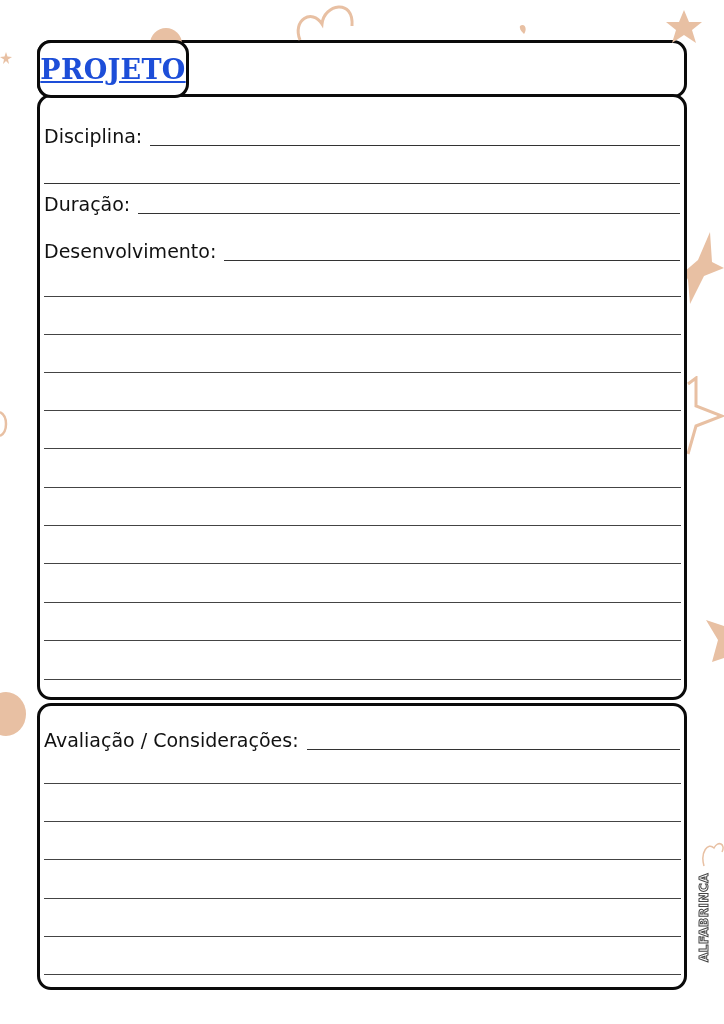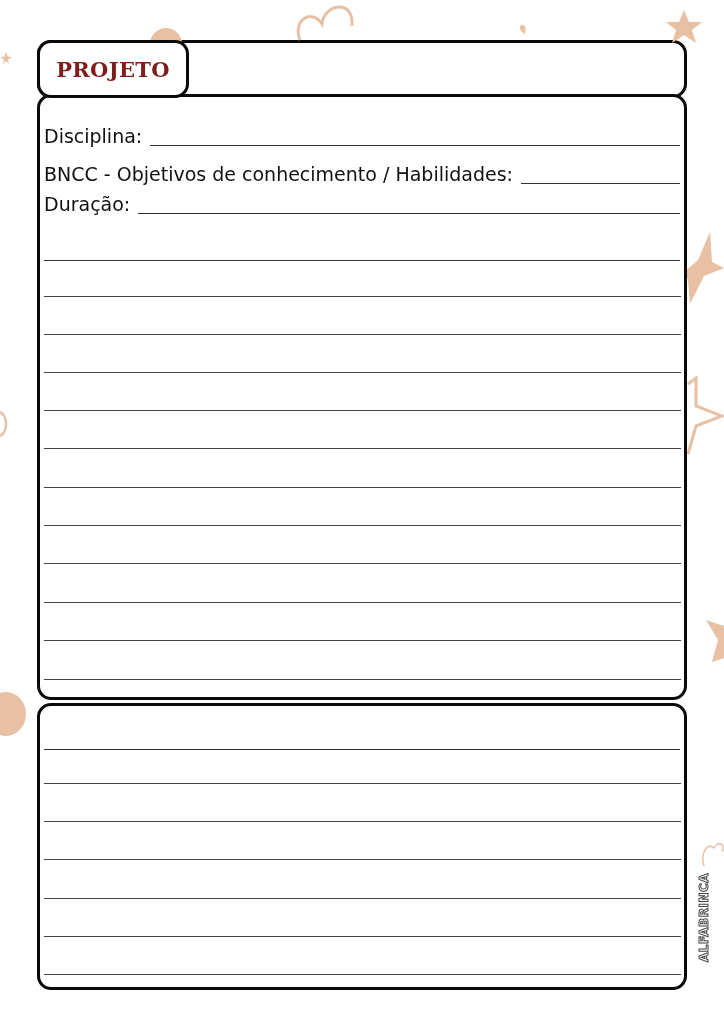--- a/index.html
+++ b/index.html
@@ -4,21 +4,21 @@
 <style>
   html, body { margin: 0; padding: 0; }
   body { width: 724px; height: 1024px; background: #ffffff; position: relative; overflow: hidden;
          font-family: "DejaVu Sans", sans-serif; color: #111; }
   .deco { position: absolute; }
   .box { position: absolute; border: 3px solid #0a0a0a; border-radius: 14px; background: #fff; box-sizing: border-box; }
   .header-box { left: 37px; top: 40px; width: 650px; height: 58px; }
   .title-tab { position: absolute; left: 37px; top: 40px; width: 152px; height: 58px; border: 3px solid #0a0a0a;
                border-radius: 14px; background: #fff; box-sizing: border-box; display: flex; align-items: center;
                justify-content: center; z-index: 3; }
-  .title-tab span { font-family: "DejaVu Serif", serif; font-weight: bold; font-size: 21px; letter-spacing: 0.3px; color: #7f1d1d; }
+  .title-tab span { font-family: "DejaVu Serif", serif; font-weight: bold; font-size: 27px; letter-spacing: 0.3px; color: #1d4ed8; text-decoration: underline; }
   .main-box { left: 37px; top: 94px; width: 650px; height: 606px; z-index: 2; }
   .eval-box { left: 37px; top: 703px; width: 650px; height: 287px; z-index: 2; }
   .field { position: absolute; left: 44px; right: 44px; height: 24px; display: flex; align-items: flex-end; z-index: 4;
            font-size: 19px; white-space: nowrap; }
   .field .label { padding-right: 8px; line-height: 20px; }
   .field .fill { flex: 1; border-bottom: 1.5px solid #333; height: 20px; }
   .rule { position: absolute; left: 44px; width: 637px; height: 0; border-top: 1.5px solid #444; z-index: 4; }
   .brand { position: absolute; left: 697px; top: 962px; transform: rotate(-90deg); transform-origin: 0 0;
            font-family: "DejaVu Sans", sans-serif; font-weight: bold; font-size: 12px; color: #fff; letter-spacing: 0.5px;
            -webkit-text-stroke: 1px #444; z-index: 5; }
@@ -65,46 +65,47 @@
   <span>PROJETO</span>
 </div>
 
 <div class="box main-box"></div>
 
 <div class="field" style="top:122px">
   <span class="label">Disciplina:</span>
   <span class="fill"></span>
 </div>
 <div class="field" style="top:160px">
-  <span class="label">BNCC - Objetivos de conhecimento / Habilidades:</span>
   <span class="fill"></span>
 </div>
 <div class="field" style="top:190px">
   <span class="label">Duração:</span>
   <span class="fill"></span>
 </div>
 <div class="field" style="top:237px">
+  <span class="label">Desenvolvimento:</span>
   <span class="fill"></span>
 </div>
 
 <div class="rule" style="top:296px"></div>
 <div class="rule" style="top:334px"></div>
 <div class="rule" style="top:372px"></div>
 <div class="rule" style="top:410px"></div>
 <div class="rule" style="top:448px"></div>
 <div class="rule" style="top:487px"></div>
 <div class="rule" style="top:525px"></div>
 <div class="rule" style="top:563px"></div>
 <div class="rule" style="top:602px"></div>
 <div class="rule" style="top:640px"></div>
 <div class="rule" style="top:679px"></div>
 
 <div class="box eval-box"></div>
 
 <div class="field" style="top:726px">
+  <span class="label">Avaliação / Considerações:</span>
   <span class="fill"></span>
 </div>
 <div class="rule" style="top:783px"></div>
 <div class="rule" style="top:821px"></div>
 <div class="rule" style="top:859px"></div>
 <div class="rule" style="top:898px"></div>
 <div class="rule" style="top:936px"></div>
 <div class="rule" style="top:974px"></div>
 
 <div class="brand">ALFABRINCA</div>

